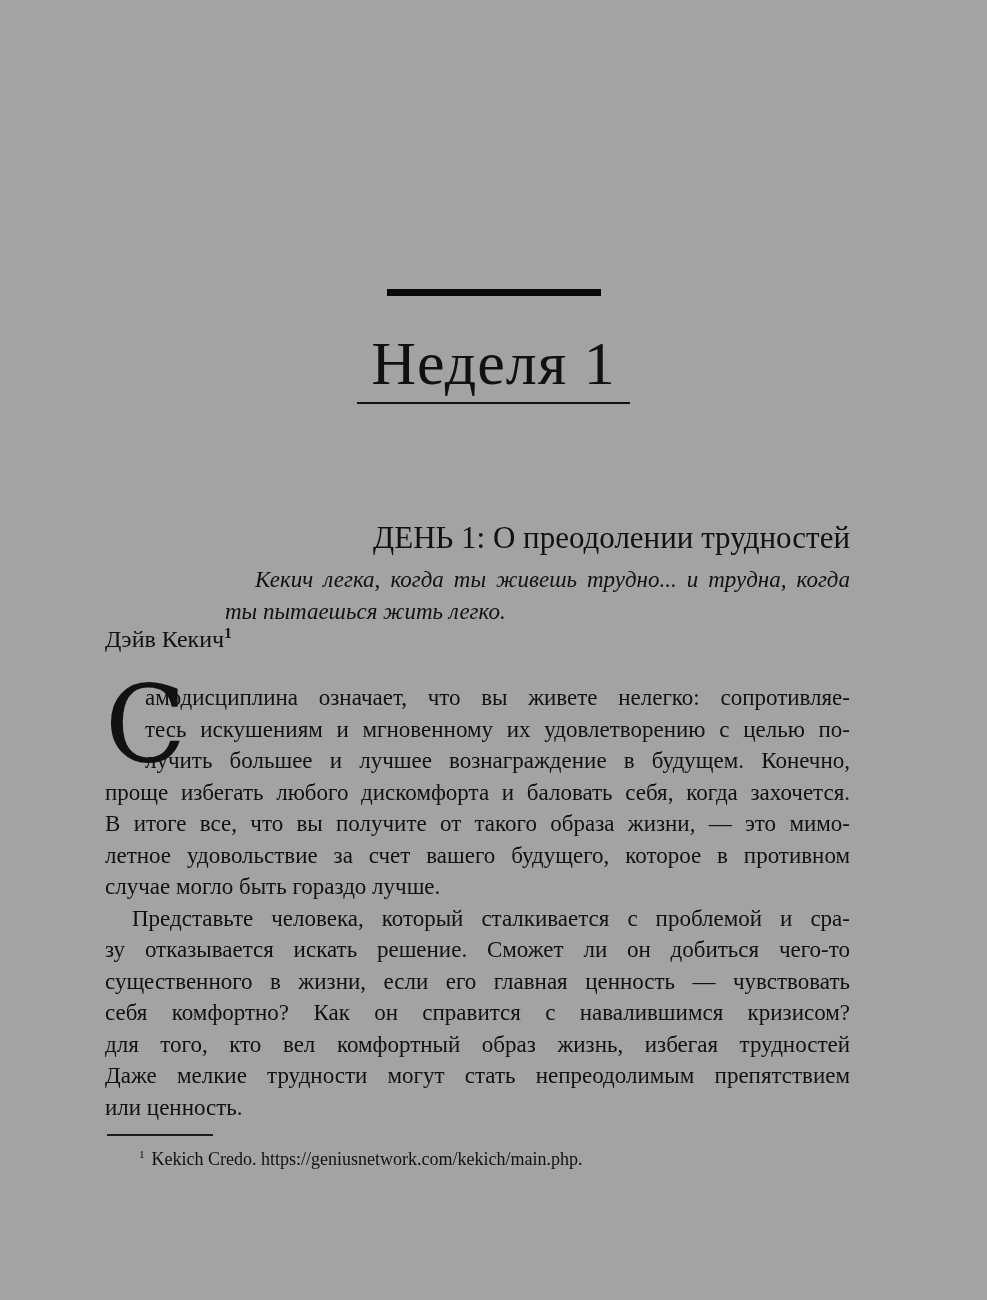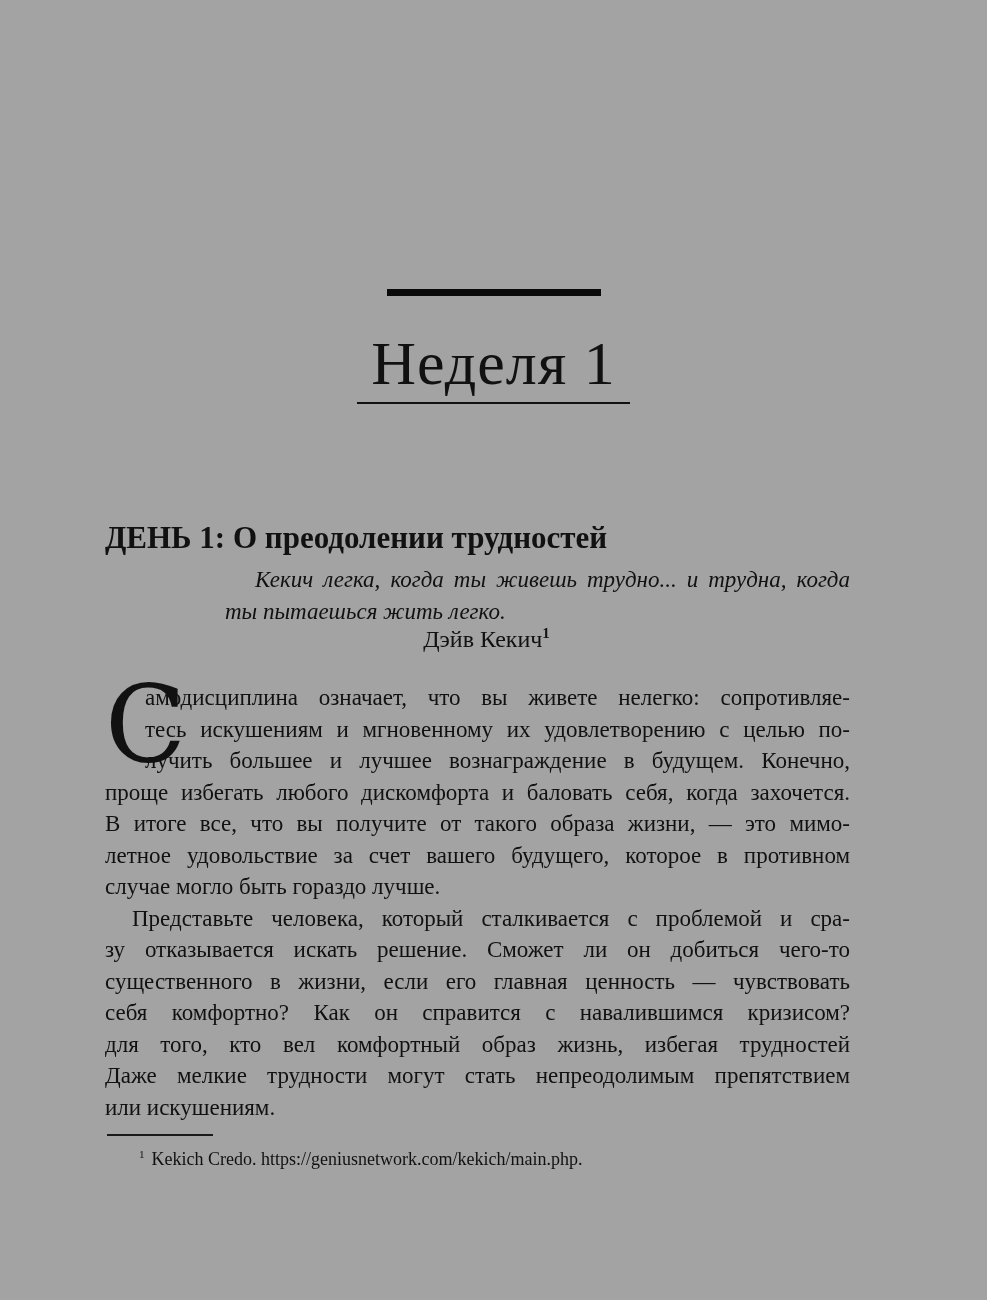--- a/index.html
+++ b/index.html
@@ -48,39 +48,40 @@
   }
 
   
   .day-heading {
     position: absolute;
     top: 498px;
     left: 0;
     width: 745px;
     font-size: 31px;
     line-height: 38px;
-    font-weight: bold;
+    font-weight: normal;
+    text-align: right;
   }
 
   
   .epigraph {
     position: absolute;
     top: 564px;
     left: 120px;
     width: 625px;
     font-style: italic;
     font-size: 23px;
     line-height: 32px;
   }
   .attribution {
     position: absolute;
     top: 624px;
-    left: 9px;
-    width: 745px;
-    text-align: center;
+    left: 0;
+    width: 745px;
+    text-align: left;
     font-size: 24px;
     line-height: 30px;
   }
   .attribution sup {
     font-size: 0.62em;
     font-weight: bold;
     vertical-align: super;
     line-height: 0;
   }
 
@@ -175,21 +176,21 @@
           </div>
       </div>
       <div class="para">
         <div class="lines">
             <div class="tline" style="text-indent: 27px; font-family: Liberation Serif, serif;">Представьте человека, который сталкивается с проблемой и сра-</div>
             <div class="tline">зу отказывается искать решение. Сможет ли он добиться чего-то</div>
             <div class="tline">существенного в жизни, если его главная ценность — чувствовать</div>
             <div class="tline">себя комфортно? Как он справится с навалившимся кризисом?</div>
             <div class="tline">для того, кто вел комфортный образ жизнь, избегая трудностей</div>
             <div class="tline">Даже мелкие трудности могут стать непреодолимым препятствием</div>
-            <div class="tline no-stretch">или искушениям.</div>
+            <div class="tline no-stretch">или ценность.</div>
           </div>
       </div>
     </div>
 
     <div class="footnote-rule"></div>
 
     <div class="footnote">
       <sup>1</sup><span>Kekich Credo. https://geniusnetwork.com/kekich/main.php.</span>
     </div>
 

